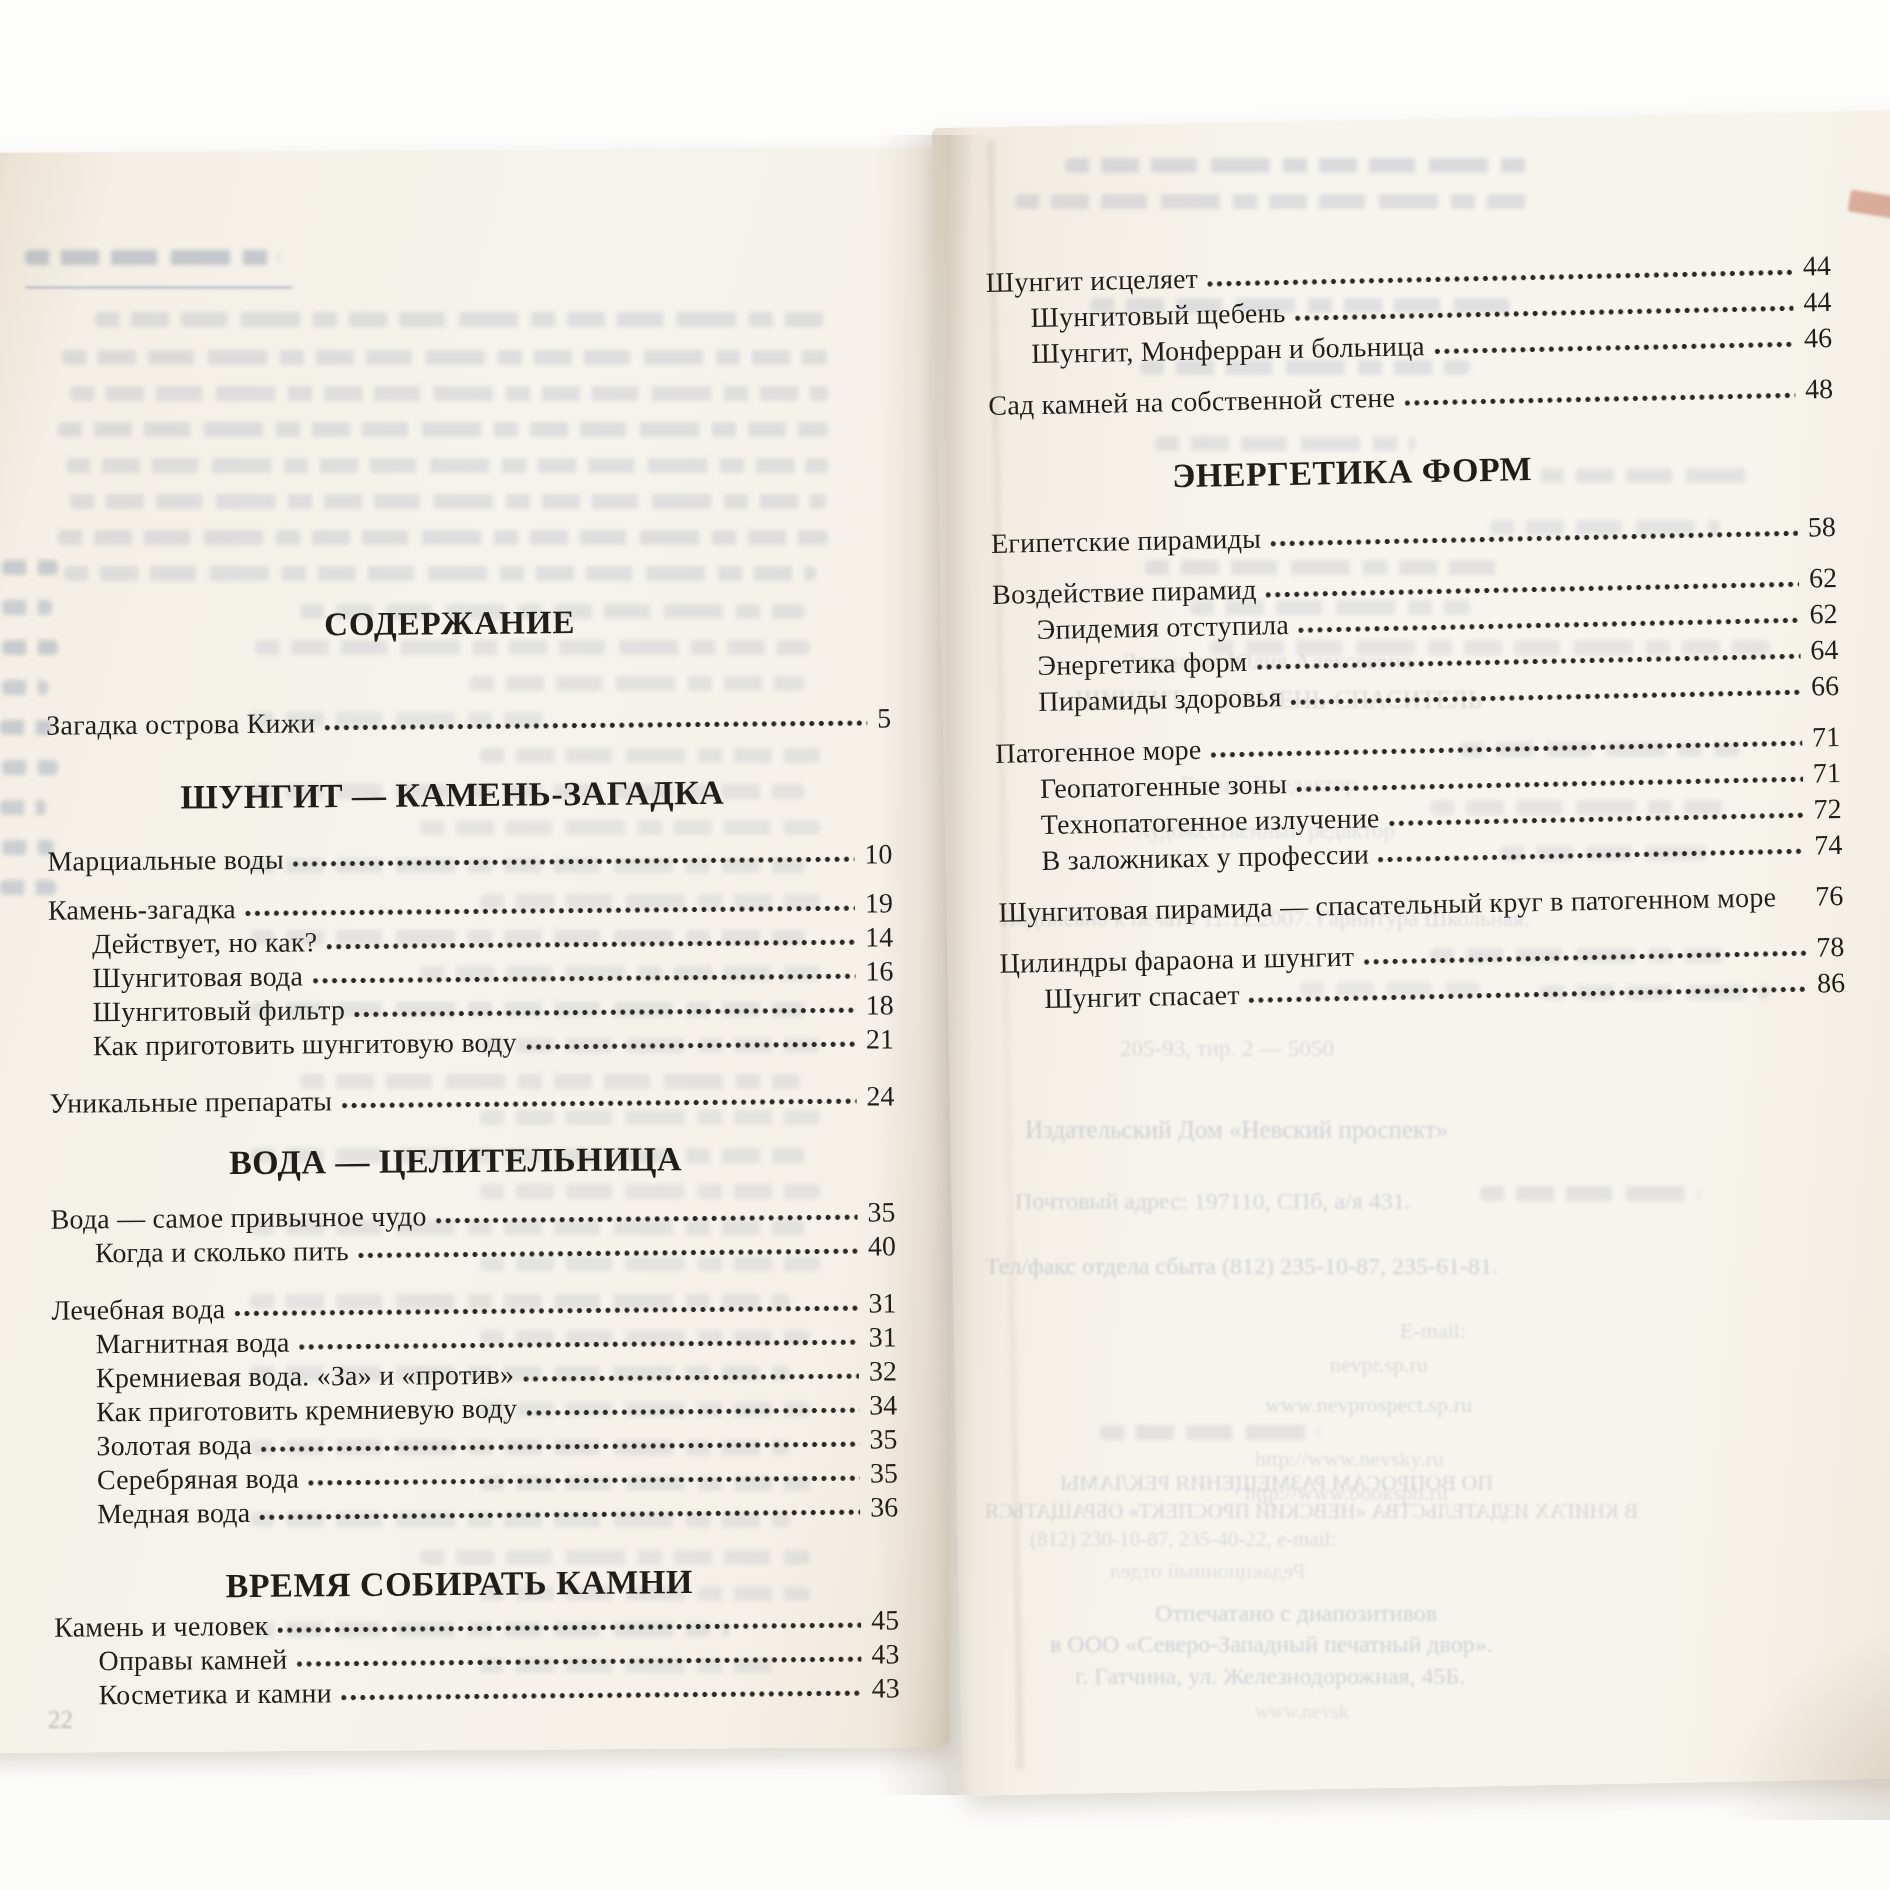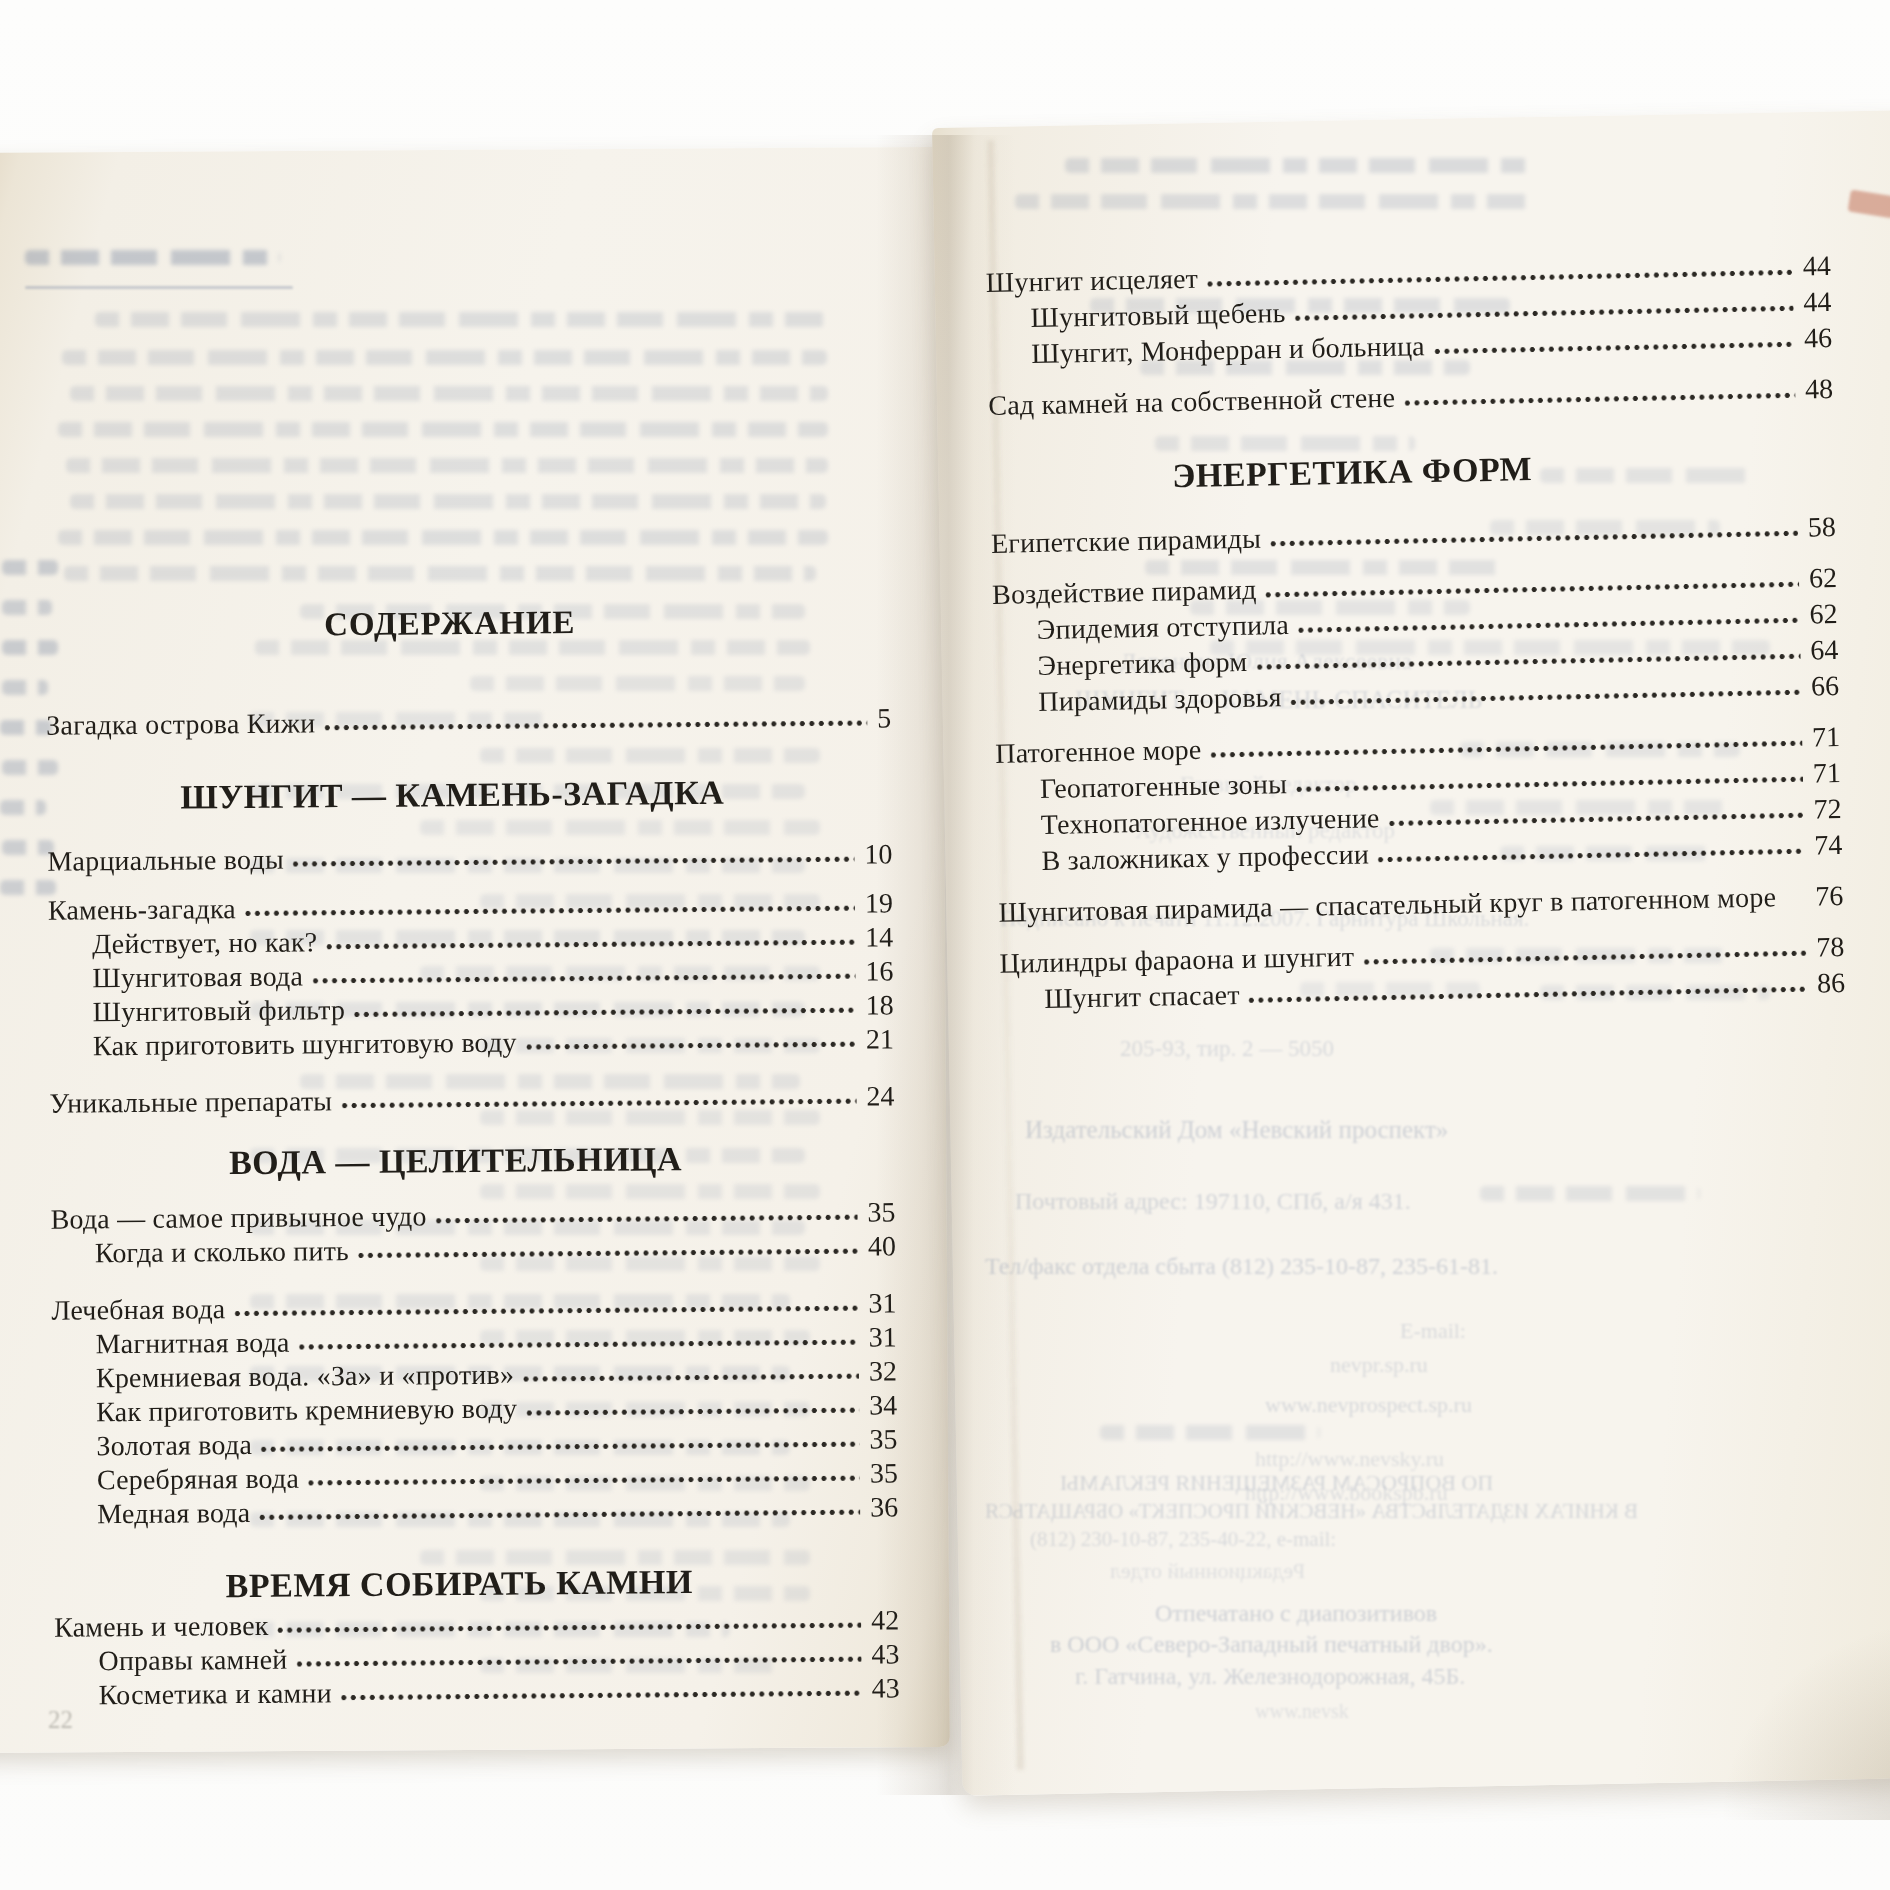--- a/index.html
+++ b/index.html
@@ -279,21 +279,21 @@
       </div>
       <div class=" t-row ind">
         <span class="lbl">Медная вода</span>
         <span class="lead"></span>
         <span class="num">36</span>
       </div>
       <div class="gap-xl t-head">ВРЕМЯ СОБИРАТЬ КАМНИ</div>
       <div class=" t-row">
         <span class="lbl">Камень и человек</span>
         <span class="lead"></span>
-        <span class="num">42</span>
+        <span class="num">45</span>
       </div>
       <div class=" t-row ind">
         <span class="lbl">Оправы камней</span>
         <span class="lead"></span>
         <span class="num">43</span>
       </div>
       <div class=" t-row ind">
         <span class="lbl">Косметика и камни</span>
         <span class="lead"></span>
         <span class="num">43</span>

